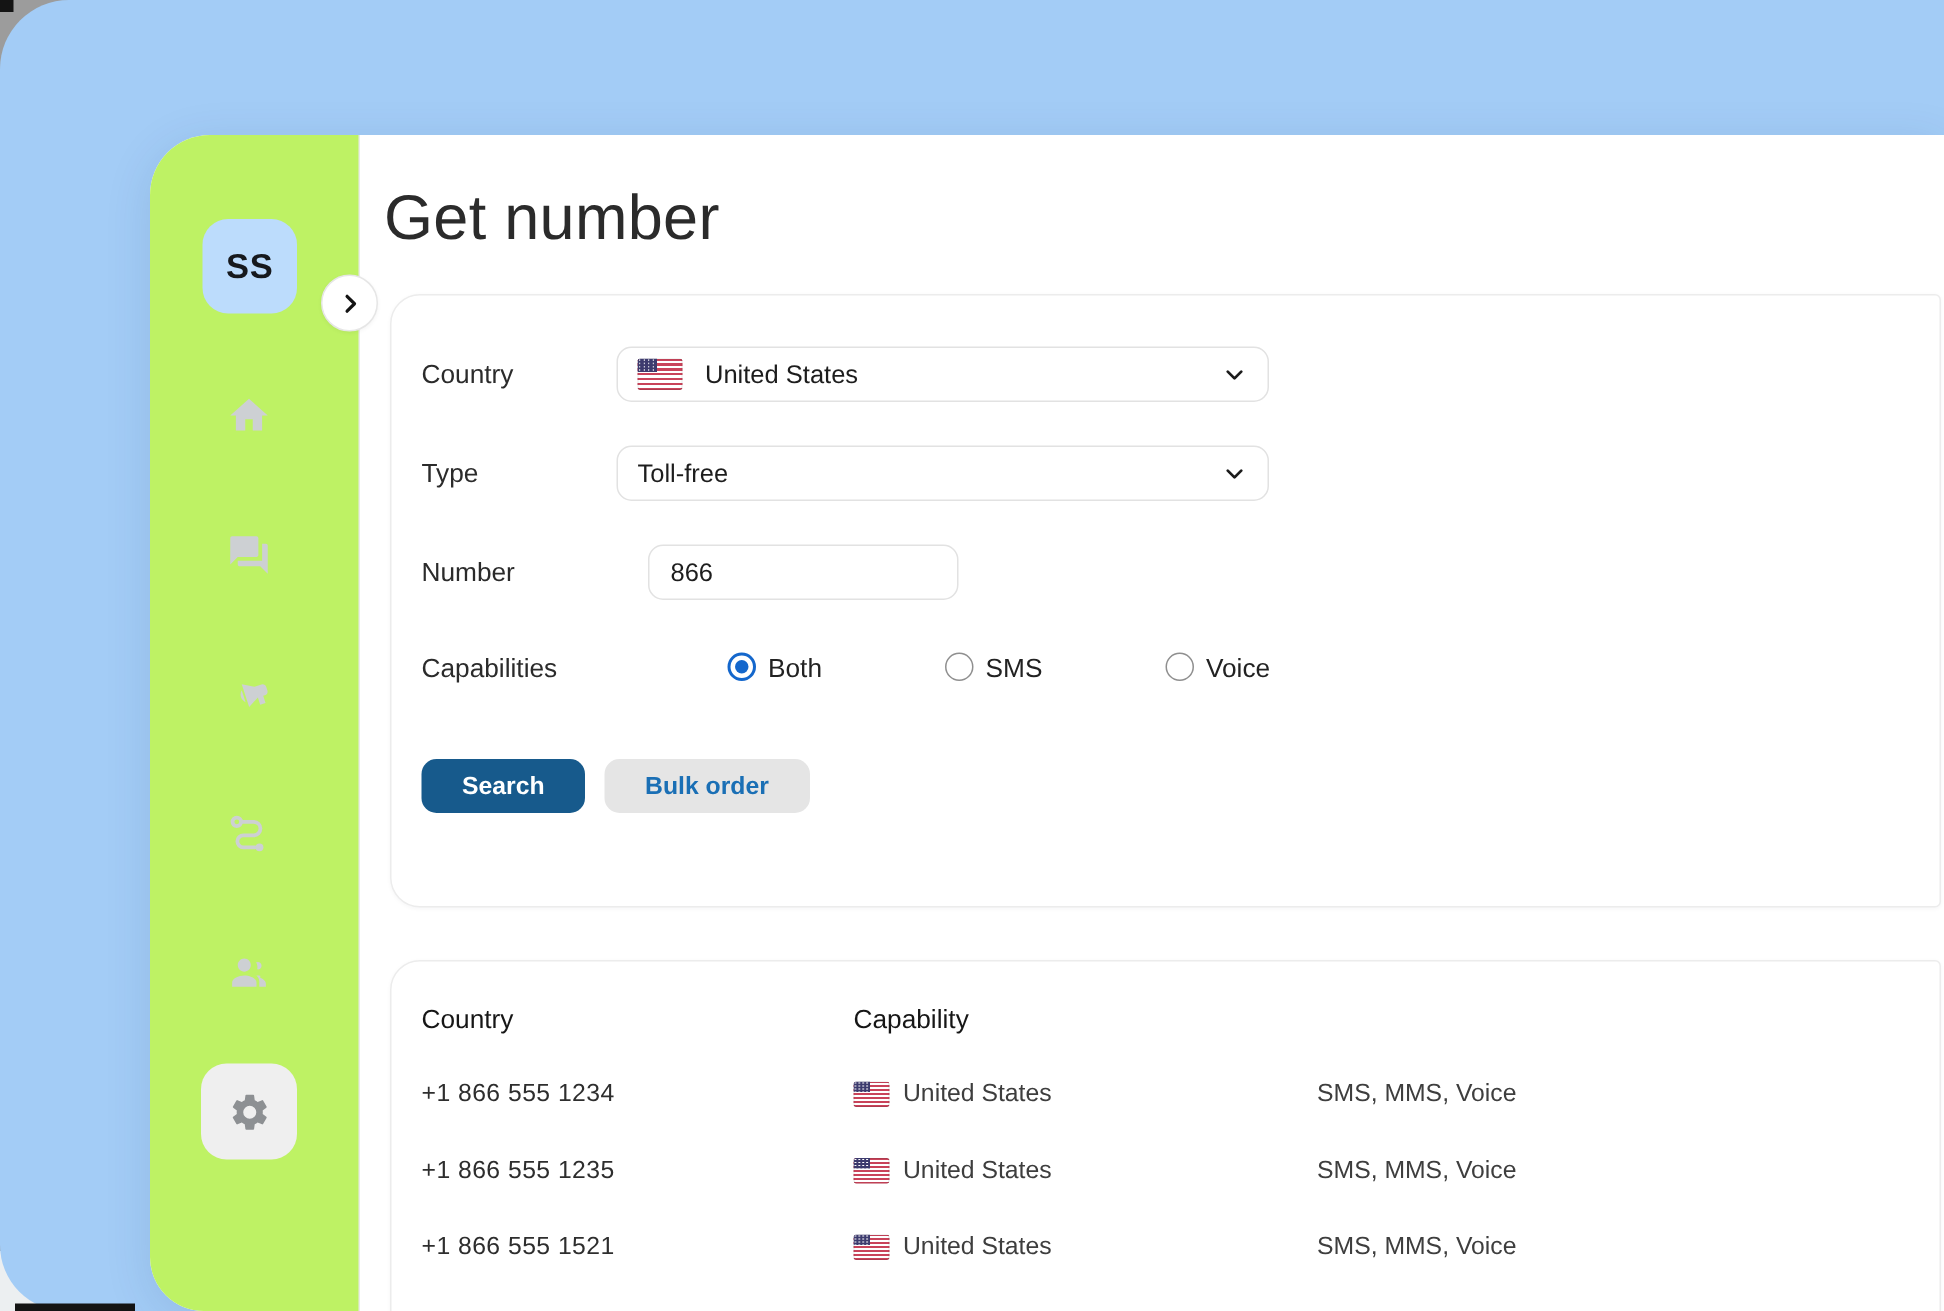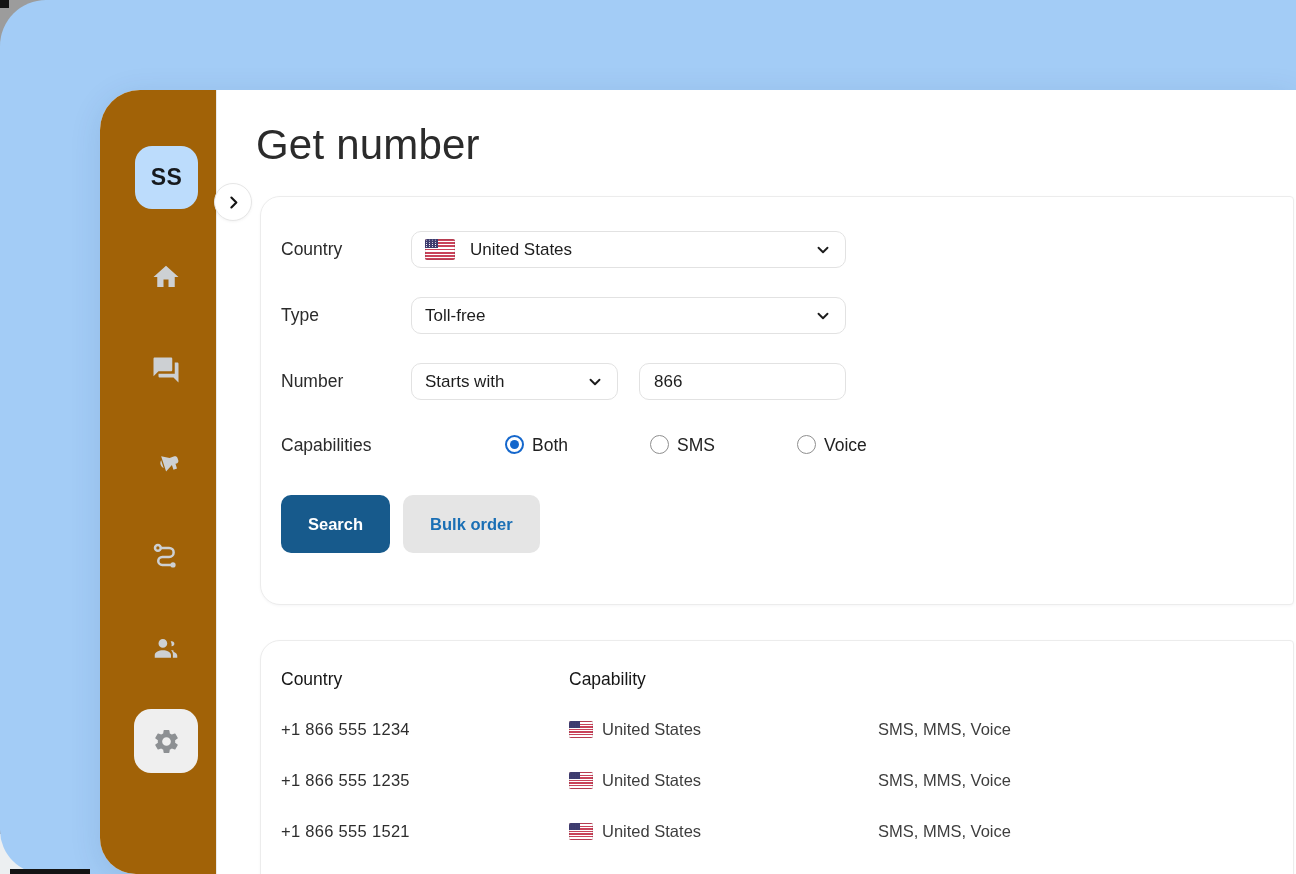--- a/index.html
+++ b/index.html
@@ -23,23 +23,23 @@
   .card {
     position:absolute; left:100px; top:90px; right:0; bottom:0; z-index:3;
     background:#ffffff;
     border-radius:40px 0 0 36px;
     box-shadow:0 6px 32px rgba(25,60,110,.12);
     overflow:hidden;
   }
 
   
   .sidebar {
-    position:absolute; left:0; top:0; width:117px; height:100%;
+    position:absolute; left:0; top:0; width:140px; height:100%;
     border-right:1px solid #e9e9e9;
-    background:#a16207;
+    background:#bef264;
   }
   .avatar {
     position:absolute; left:35px; top:56px; width:63px; height:63px;
     background:#bcdcfc; border-radius:17px;
     display:flex; align-items:center; justify-content:center;
     font-size:23px; font-weight:700; color:#16191d; letter-spacing:.5px;
     cursor:pointer;
   }
   .nav-item {
     position:absolute; left:51px; width:30px; height:30px;
@@ -75,21 +75,21 @@
     position:absolute; left:26px; right:2px;
     background:#fff; border:1px solid #ececec;
     box-shadow:0 1px 3px rgba(16,24,40,.04);
   }
   .form-panel { top:106px; height:409px; border-radius:20px 4px 4px 20px; }
   .table-panel { top:550px; bottom:-4px; border-radius:20px 4px 4px 4px; }
 
   
   .f-row { position:absolute; left:20px; right:30px; height:37px; display:flex; align-items:center; }
   .fr-country { top:34px; } .fr-type { top:100px; } .fr-number { top:166px; }
-  .fr-caps { top:230px;gap:20px; } .fr-actions { top:302px; height:50px; }
+  .fr-caps { top:230px; } .fr-actions { top:302px; height:50px; }
   .f-label { width:130px; font-size:17.5px; color:#2b2b2b; }
   .select, .text-input {
     position:relative; height:37px; background:#fff;
     border:1px solid #e2e2e2; border-radius:10px;
     display:flex; align-items:center;
     font-size:17px; color:#1d1d1d; cursor:pointer;
   }
   .select-wide { width:435px; padding:0 40px 0 13px; }
   .select-narrow { width:207px; padding:0 34px 0 13px; }
   .text-input { width:207px; margin-left:21px; padding:0 14px; cursor:text; }
@@ -115,21 +115,21 @@
 
   
   .radio-group { display:flex; align-items:center; margin-left:30px; column-gap:38px; }
   .radio-opt { display:flex; cursor:pointer;padding-left:44px; }
   .radio-circle { width:19px; height:19px; border-radius:50%; border:1.6px solid #8f8f8f; margin-right:8px; position:relative; background:#fff; }
   .radio-opt.checked .radio-circle { border:2px solid #1467cc; }
   .radio-opt.checked .radio-circle::after { content:""; position:absolute; inset:2.6px; border-radius:50%; background:#1467cc; }
   .radio-label { font-size:17.5px; color:#222; }
 
   
-  .btn { height:58px; border:none; border-radius:10px; font-size:16.5px; font-weight:700;
+  .btn { height:36px; border:none; border-radius:10px; font-size:16.5px; font-weight:700;
     font-family:inherit; cursor:pointer; display:flex; align-items:center; }
   .btn-primary { background:#175a8c; color:#ffffff; padding:0 27px; }
   .btn-secondary { background:#e5e5e5; color:#1a6fb5; padding:0 27px; margin-left:13px; }
   .helper-text { margin-left:24px; font-size:16.5px; color:#414141; }
 
   
   .table-inner { padding:28px 0 0 20px; }
   .t-grid { display:grid; grid-template-columns:288px 309px 1fr; align-items:center; }
   .t-head { margin-bottom:14px; }
   .t-head .t-cell { font-size:17.5px; font-weight:500; color:#161616; }
@@ -213,26 +213,20 @@
         <div class="select select-wide">
           <span class="sel-text">Toll-free</span>
           <svg class="chev-down" viewBox="0 0 24 24">
               <polyline points="6 9 12 15 18 9"></polyline>
             </svg>
         </div>
       </div>
 
       <div class="f-row fr-number">
         <div class="f-label">Number</div>
-        <div class="select select-narrow">
-          <span class="sel-text">Starts with</span>
-          <svg class="chev-down" viewBox="0 0 24 24">
-              <polyline points="6 9 12 15 18 9"></polyline>
-            </svg>
-        </div>
         <div class="text-input">
           <input type="text" value="866" style="">
         </div>
       </div>
 
       <div class="f-row fr-caps">
         <div class="f-label">Capabilities</div>
         <div class="radio-group">
           <div class="radio-opt checked">
             <span class="radio-circle"></span>

